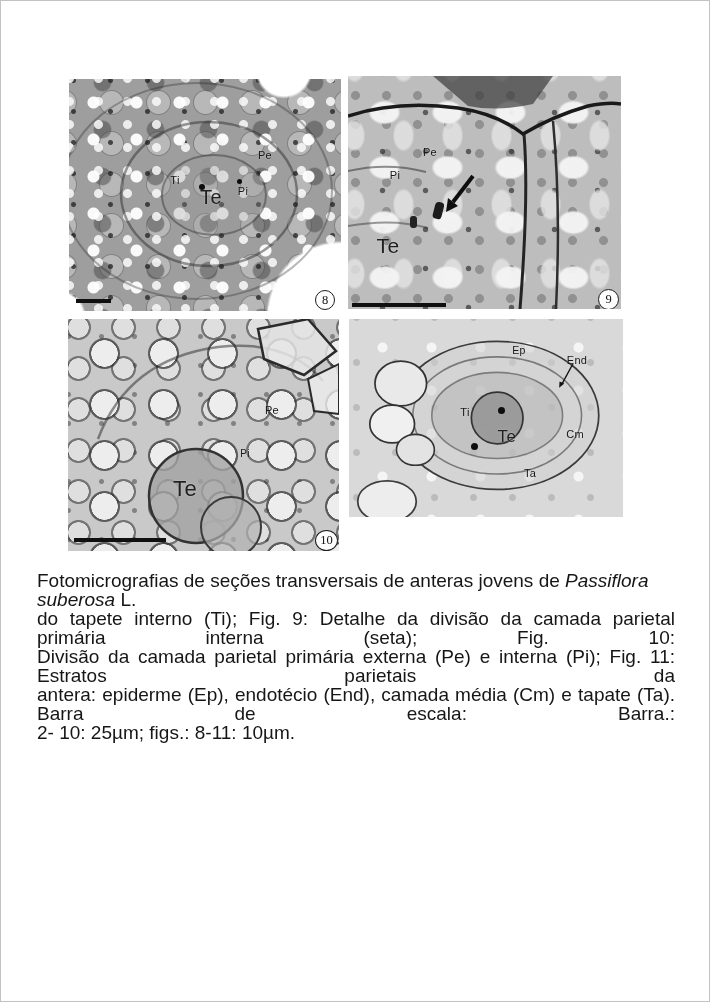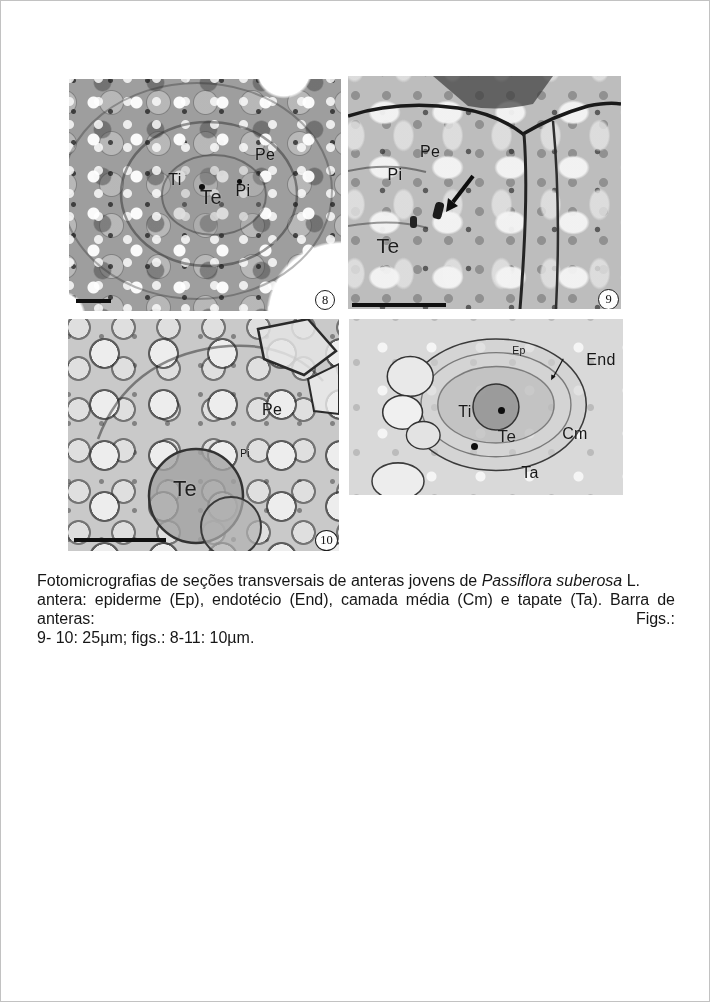--- a/index.html
+++ b/index.html
@@ -50,33 +50,33 @@
     background-color:#d9d9d9;
     background-image:
       radial-gradient(circle, rgba(255,255,255,.75) 0 4.5px, rgba(255,255,255,0) 5.5px),
       radial-gradient(circle, rgba(120,120,120,.3) 0 3px, rgba(0,0,0,0) 4px);
     background-size:49px 43px,39px 45px;
     background-position:9px 7px,27px 21px;
   }
 
   .lbl{
     position:absolute;transform:translate(-50%,-50%);
-    font-size:16px;color:#161616;letter-spacing:.3px;white-space:nowrap;
+    font-size:11px;color:#161616;letter-spacing:.3px;white-space:nowrap;
     text-shadow:0 0 2px rgba(230,230,230,.6);
   }
   .lbl.big{font-size:20px;color:#1f1f1f;letter-spacing:.5px;}
   .dot{position:absolute;border-radius:50%;background:#0d0d0d;}
   .scalebar{position:absolute;height:3.5px;background:#101010;}
   .fignum{
     position:absolute;box-sizing:border-box;border:1.3px solid #1d1d1d;border-radius:50%;
     background:#fdfdfd;color:#111;font-family:"Liberation Serif",serif;font-size:12.5px;
     display:flex;align-items:center;justify-content:center;
   }
   .caption{position:absolute;left:36px;top:570px;width:638px;
-    font-size:16px;line-height:19px;color:#161616;}
+    font-size:19px;line-height:19px;color:#161616;}
   .caption p{margin:0;}
   .jl{text-align:justify;text-align-last:justify;}
 </style>
 </head>
 <body>
 
 <div class="page">
 
   <div class="micro m8" style="left:68px;top:78px;width:272px;height:232px;">
     <svg class="overlay" viewBox="0 0 272 232">
@@ -122,44 +122,46 @@
       <circle cx="128" cy="177" r="47" fill="rgba(162,162,162,.8)" stroke="#333" stroke-width="2.5"></circle>
       <circle cx="163" cy="208" r="30" fill="rgba(176,176,176,.7)" stroke="#3a3a3a" stroke-width="2"></circle>
     </svg>
     <span class="lbl" style="left:204px;top:91px">Pe</span>
     <span class="lbl" style="left:177px;top:134px;font-size:10px">Pi</span>
     <span class="lbl big" style="left:117px;top:170px;font-size:22px">Te</span>
     <div class="scalebar" style="left:6px;top:219px;width:92px"></div>
     <div class="fignum" style="left:247px;top:211px;width:23px;height:21px">10</div>
   </div>
 
-  <div class="micro m11" style="left:348px;top:318px;width:274px;height:176px;">
+  <div class="micro m11" style="left:348px;top:318px;width:274px;height:198px;">
     <svg class="overlay" viewBox="0 0 274 230">
       <ellipse cx="150" cy="112" rx="118" ry="86" fill="rgba(208,208,208,.55)" stroke="#3a3a3a" stroke-width="2"></ellipse>
       <ellipse cx="150" cy="112" rx="98" ry="68" fill="none" stroke="rgba(60,60,60,.6)" stroke-width="1.8"></ellipse>
       <ellipse cx="150" cy="112" rx="76" ry="50" fill="rgba(178,178,178,.5)" stroke="rgba(60,60,60,.55)" stroke-width="1.8"></ellipse>
       <circle cx="150" cy="115" r="30" fill="rgba(148,148,148,.85)" stroke="#333" stroke-width="2"></circle>
       <ellipse cx="38" cy="75" rx="30" ry="26" fill="#e9e9e9" stroke="#333" stroke-width="2"></ellipse>
       <ellipse cx="28" cy="122" rx="26" ry="22" fill="#f0f0f0" stroke="#333" stroke-width="2"></ellipse>
       <ellipse cx="55" cy="152" rx="22" ry="18" fill="#e3e3e3" stroke="#333" stroke-width="1.8"></ellipse>
       <ellipse cx="22" cy="212" rx="34" ry="24" fill="#ededed" stroke="#3c3c3c" stroke-width="2"></ellipse>
       <path d="M238,52 L225,76" stroke="#141414" stroke-width="1.6"></path>
       <polygon points="222,80 228,75 222.4,72.6" fill="#141414"></polygon>
     </svg>
     <span class="lbl" style="left:170px;top:31px;font-size:10.5px">Ep</span>
-    <span class="lbl" style="left:252px;top:41px">End</span>
+    <span class="lbl" style="left:228px;top:41px">End</span>
     <span class="lbl" style="left:116px;top:93px">Ti</span>
     <span class="lbl big" style="left:158px;top:118px;font-size:17px">Te</span>
     <span class="lbl" style="left:226px;top:115px">Cm</span>
     <span class="lbl" style="left:181px;top:154px">Ta</span>
     <span class="dot" style="left:149px;top:88px;width:7px;height:7px"></span>
     <span class="dot" style="left:122px;top:124px;width:7px;height:7px"></span>
     <div class="scalebar" style="left:6px;top:224px;width:38px"></div>
     <div class="fignum" style="left:247px;top:210px;width:23px;height:21px">12</div>
   </div>
 
   <div class="caption">
     <p><span>Fotomicrografias de seções transversais de anteras jovens de </span><i>Passiflora suberosa</i><span> L.</span></p>
-    <p class="jl">antera: epiderme (Ep), endotécio (End), camada média (Cm) e tapate (Ta). Barra de anteras: Figs.:</p>
-    <p>9- 10: 25µm; figs.: 8-11: 10µm.</p>
+    <p class="jl">do tapete interno (Ti); Fig. 9: Detalhe da divisão da camada parietal primária interna (seta); Fig. 10:</p>
+    <p class="jl">Divisão da camada parietal primária externa (Pe) e interna (Pi); Fig. 11: Estratos parietais da</p>
+    <p class="jl">antera: epiderme (Ep), endotécio (End), camada média (Cm) e tapate (Ta). Barra de escala: Barra.:</p>
+    <p>2- 10: 25µm; figs.: 8-11: 10µm.</p>
   </div>
 
 </div>
 
 </body></html>

